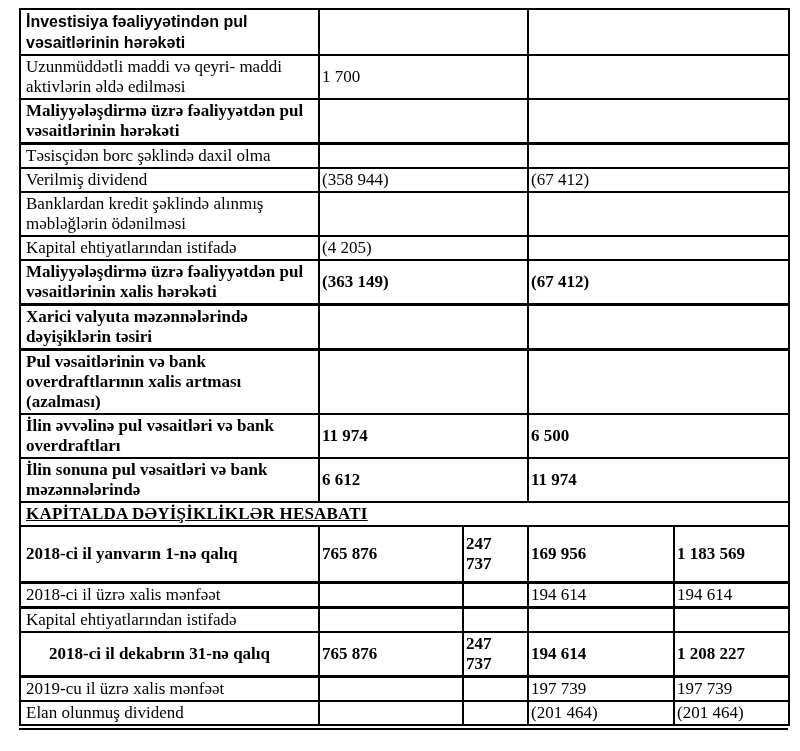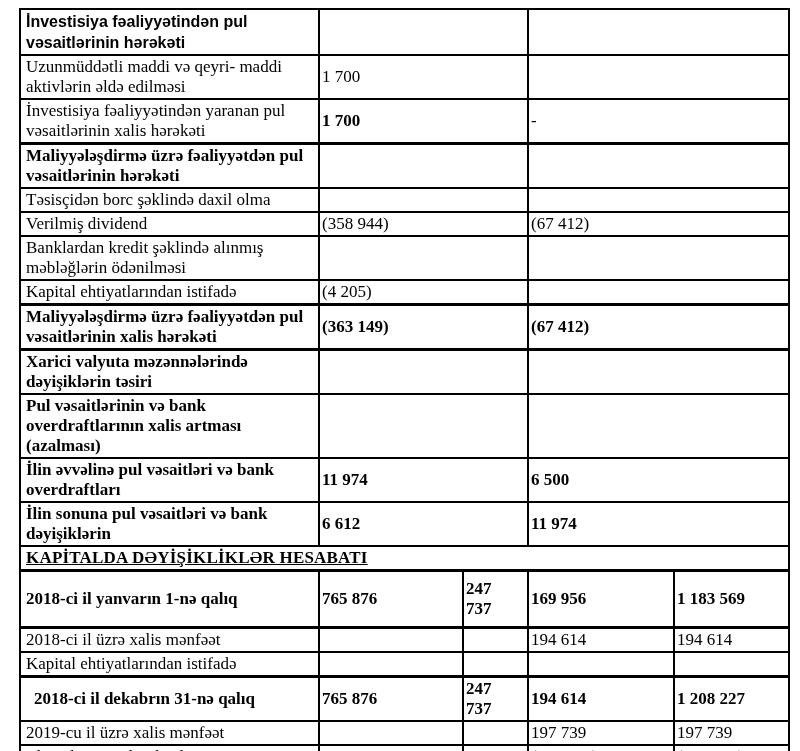--- a/index.html
+++ b/index.html
@@ -47,21 +47,21 @@
     font-weight: bold;
     line-height: 21px;
   }
   td.section-cell {
     font-weight: bold;
     font-size: 17px;
     letter-spacing: 0.2px;
     text-decoration: underline;
   }
   tr.tall td { padding-top: 7px; padding-bottom: 7px; }
-  tr.indent td:first-child { padding-left: 13px; }
+  tr.indent td:first-child { padding-left: 28px; }
   
   tbody tr:nth-child(4) td,
   tbody tr:nth-child(9) td,
   tbody tr:nth-child(10) td,
   tbody tr:nth-child(15) td,
   tbody tr:nth-child(16) td,
   tbody tr:nth-child(18) td,
   tbody tr:nth-child(22) td {
     border-top-width: 3px;
   }
@@ -81,25 +81,20 @@
     <tbody id="table-body">
         <tr>
           <td class="bold label-sans">İnvestisiya fəaliyyətindən pul vəsaitlərinin hərəkəti</td>
           <td class="num" colspan="2"></td>
           <td class="num" colspan="2"></td>
         </tr>
         <tr>
           <td>Uzunmüddətli maddi və qeyri- maddi aktivlərin əldə edilməsi</td>
           <td class="num" colspan="2">1 700</td>
           <td class="num" colspan="2"></td>
-        </tr>
-        <tr>
-          <td>İnvestisiya fəaliyyətindən yaranan pul vəsaitlərinin xalis hərəkəti</td>
-          <td class="num bold" colspan="2">1 700</td>
-          <td class="num" colspan="2">-</td>
         </tr>
         <tr>
           <td class="bold">Maliyyələşdirmə üzrə fəaliyyətdən pul vəsaitlərinin hərəkəti</td>
           <td class="num" colspan="2"></td>
           <td class="num" colspan="2"></td>
         </tr>
         <tr>
           <td>Təsisçidən borc şəklində daxil olma</td>
           <td class="num" colspan="2"></td>
           <td class="num" colspan="2"></td>
@@ -133,21 +128,21 @@
           <td class="bold">Pul vəsaitlərinin və bank overdraftlarının xalis artması (azalması)</td>
           <td class="num" colspan="2"></td>
           <td class="num" colspan="2"></td>
         </tr>
         <tr>
           <td class="bold">İlin əvvəlinə pul vəsaitləri və bank overdraftları</td>
           <td class="num bold" colspan="2">11 974</td>
           <td class="num bold" colspan="2">6 500</td>
         </tr>
         <tr>
-          <td class="bold">İlin sonuna pul vəsaitləri və bank dəyişiklərin</td>
+          <td class="bold">İlin sonuna pul vəsaitləri və bank məzənnələrində</td>
           <td class="num bold" colspan="2">6 612</td>
           <td class="num bold" colspan="2">11 974</td>
         </tr>
         <tr>
           <td colspan="5" class="section-cell bold">KAPİTALDA DƏYİŞİKLİKLƏR HESABATI</td>
         </tr>
         <tr class="tall">
           <td class="bold">2018-ci il yanvarın 1-nə qalıq</td>
           <td class="num bold">765 876</td>
           <td class="num bold">247 737</td>

